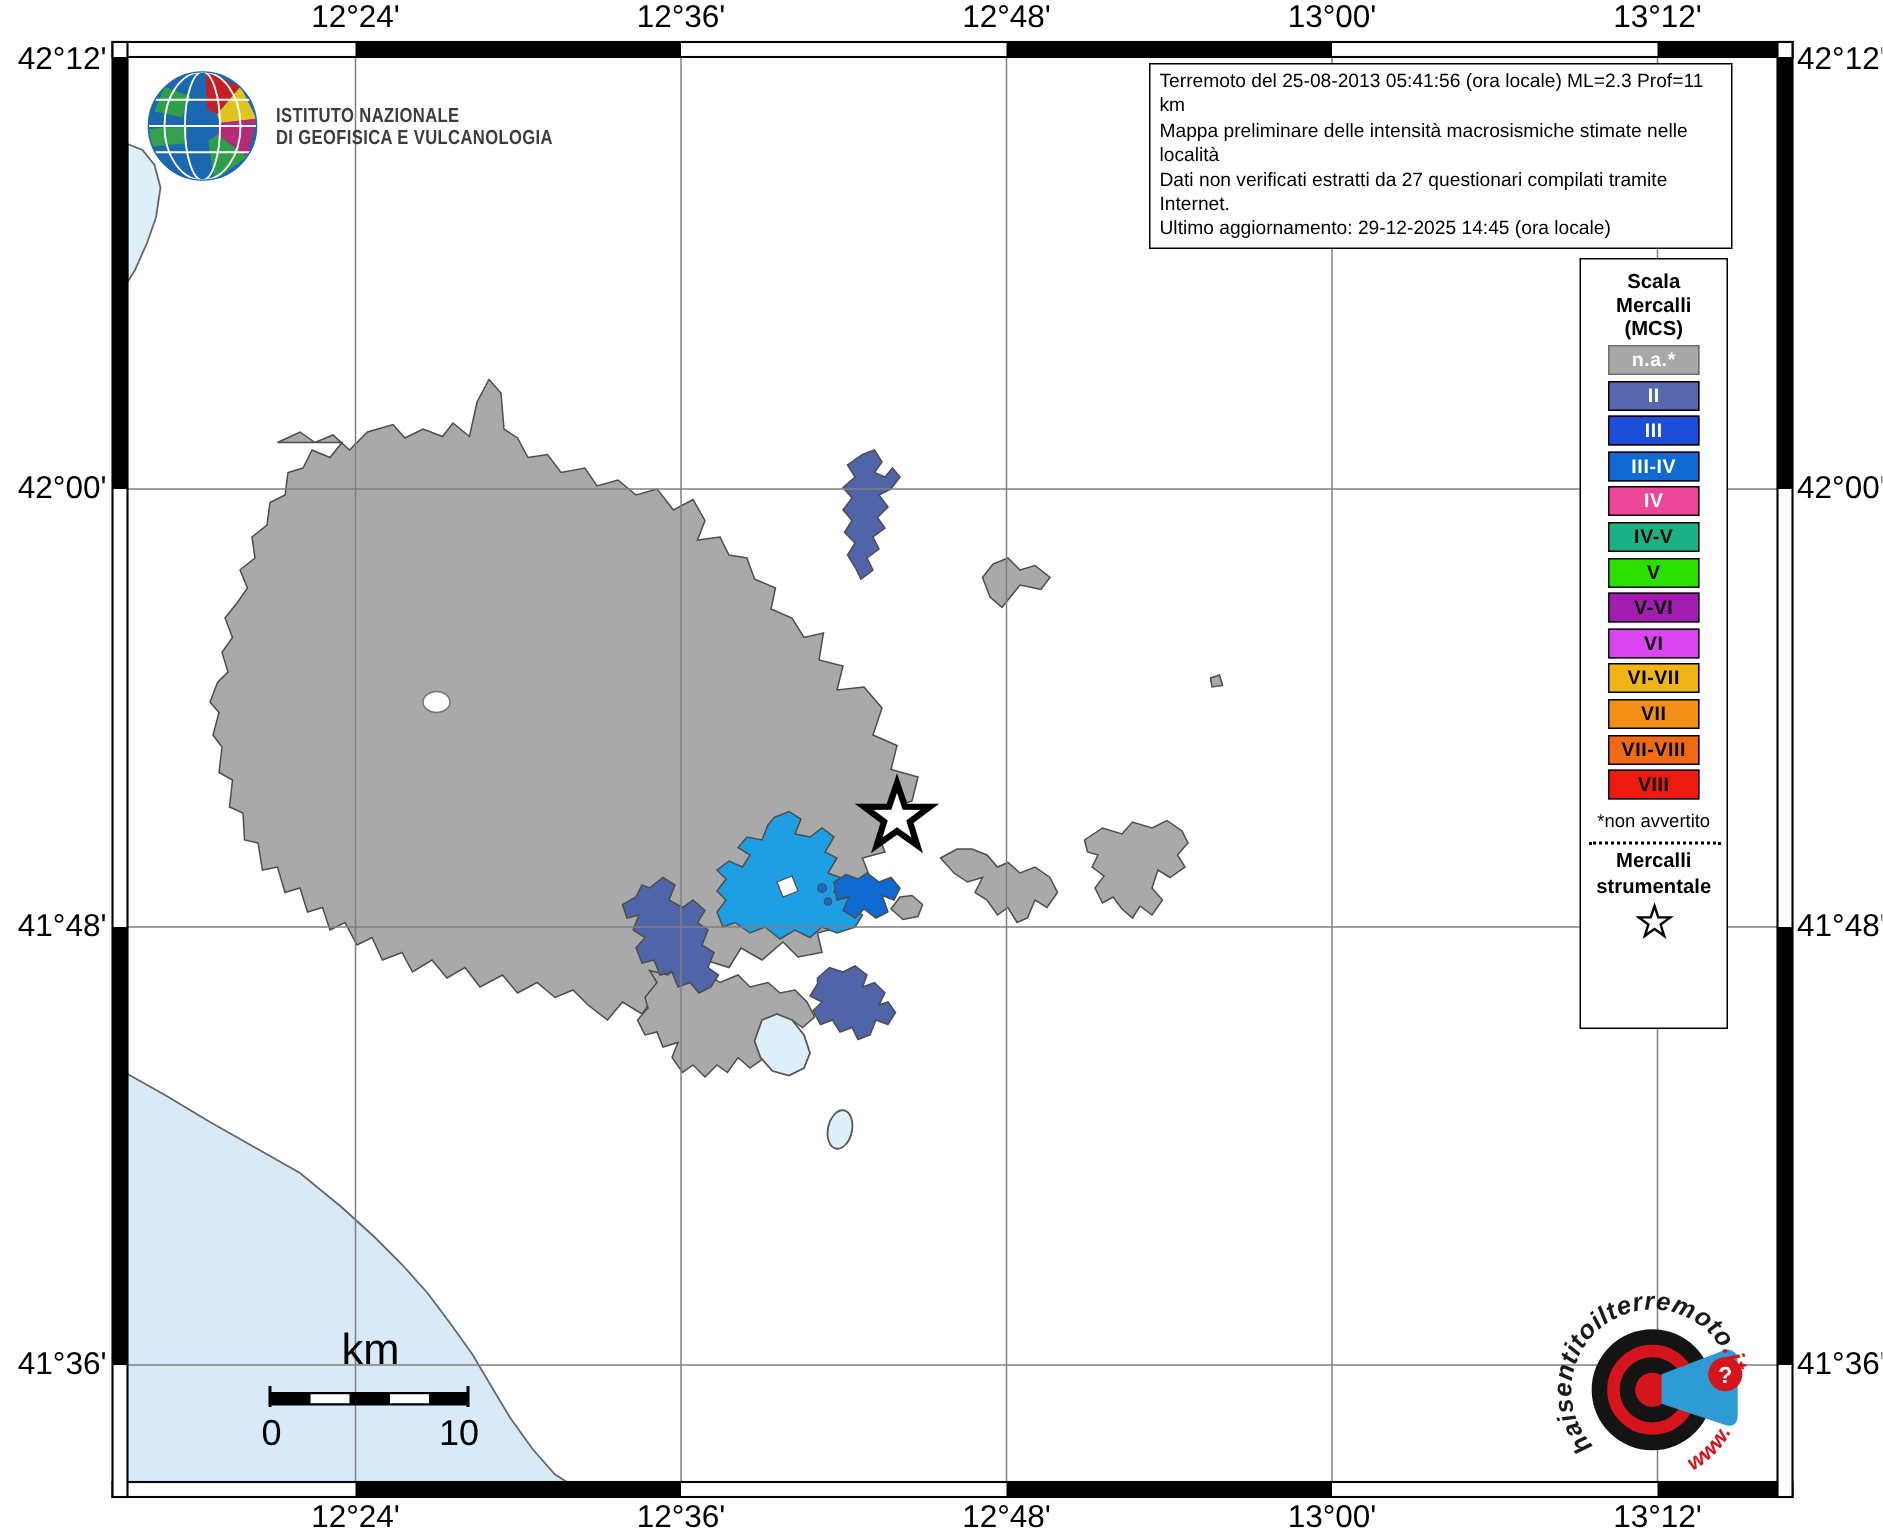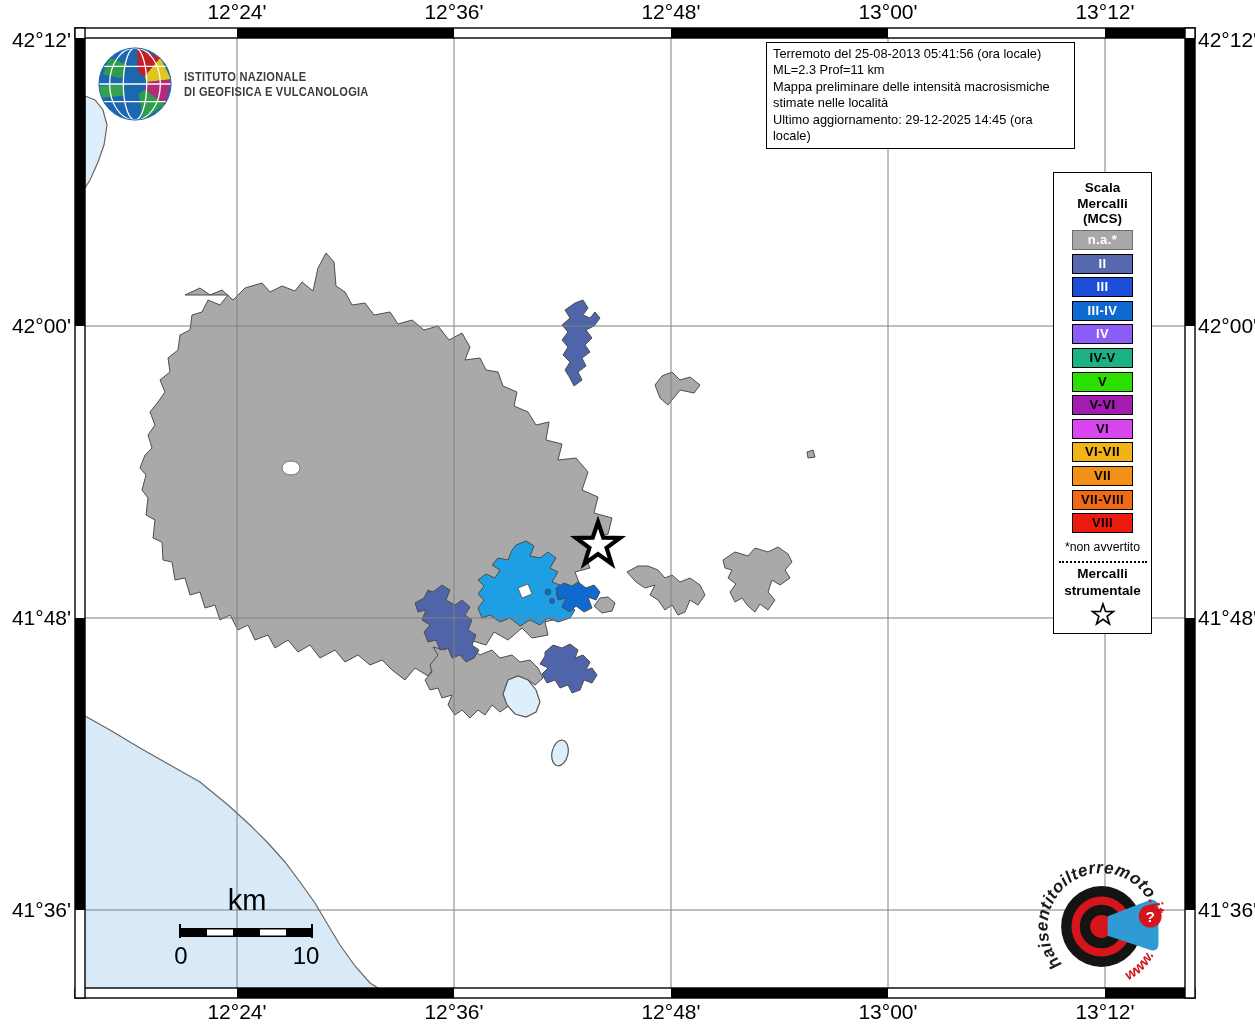--- a/index.html
+++ b/index.html
@@ -6,30 +6,30 @@
   #stage{position:relative;width:1255px;height:1024px;background:#ffffff;
          font-family:"Liberation Sans","DejaVu Sans",sans-serif;overflow:hidden;}
   .abs{position:absolute;}
   svg{display:block;}
   
   .axlab{position:absolute;font-size:21px;color:#000;white-space:nowrap;}
   .axlab.top,.axlab.bot{transform:translateX(-50%);}
   .axlab.left{transform:translateY(-50%);text-align:right;width:70px;}
   .axlab.right{transform:translateY(-50%);}
   
-  #infobox{position:absolute;left:766px;top:42px;width:309px;background:#fff;
+  #infobox{position:absolute;left:766px;top:42px;width:389px;background:#fff;
            border:1.6px solid #000;padding:3px 14px 4px 6px;font-size:12.8px;
            line-height:16.4px;color:#000;box-sizing:border-box;}
   
   #ingv{position:absolute;left:96px;top:45px;display:flex;align-items:center;}
   #ingv .names{margin-left:10px;color:#3c3c3c;font-weight:bold;font-size:13.5px;
                line-height:15.5px;transform:scaleX(.82);transform-origin:left center;
                white-space:nowrap;letter-spacing:.3px;}
   
-  #legend{position:absolute;left:1053px;top:172px;width:99px;height:462px;background:#fff;
+  #legend{position:absolute;left:1053px;top:172px;width:99px;height:514px;background:#fff;
           border:1.3px solid #000;box-sizing:border-box;text-align:center;padding-top:7px;}
   #legend .ltitle{font-weight:bold;font-size:13.5px;line-height:15.5px;color:#000;}
   .chip{width:61px;height:20px;margin:3.6px auto 0 auto;border:1.5px solid #000;
         box-sizing:border-box;font-weight:bold;font-size:13px;line-height:17px;
         letter-spacing:.4px;}
   .chip.na{border-color:#6e6e6e;}
   #legend .foot{font-size:12.3px;margin-top:7px;color:#000;}
   #legend .dots{width:88px;margin:7px auto 3px auto;border-top:2px dotted #000;height:0;}
   #legend .epi{font-weight:bold;font-size:13.5px;line-height:16.5px;color:#000;}
   
@@ -167,20 +167,21 @@
   <div class="axlab left" style="left:1px;top:910px">41°36'</div>
 
   <div class="axlab right" style="left:1198px;top:40px">42°12'</div>
   <div class="axlab right" style="left:1198px;top:326px">42°00'</div>
   <div class="axlab right" style="left:1198px;top:618px">41°48'</div>
   <div class="axlab right" style="left:1198px;top:910px">41°36'</div>
 
   <div id="infobox">
     <div>Terremoto del 25-08-2013 05:41:56 (ora locale) ML=2.3 Prof=11 km</div>
     <div>Mappa preliminare delle intensità macrosismiche stimate nelle località</div>
+    <div>Dati non verificati estratti da 27 questionari compilati tramite Internet.</div>
     <div>Ultimo aggiornamento: 29-12-2025 14:45 (ora locale)</div>
   </div>
 
   <div id="ingv">
     <svg width="78" height="78" viewBox="-40 -40 80 80">
       <defs>
           <clipPath id="gclip">
             <circle cx="0" cy="0" r="37"></circle>
           </clipPath>
         </defs>
@@ -211,21 +212,21 @@
   <div id="legend">
     <div class="ltitle">
       <div>Scala</div>
       <div>Mercalli</div>
       <div>(MCS)</div>
     </div>
     <div class="chip na" style="background-color: rgb(168, 168, 168); color: rgb(255, 255, 255);">n.a.*</div>
     <div class="chip" style="background-color: rgb(87, 104, 174); color: rgb(255, 255, 255);">II</div>
     <div class="chip" style="background-color: #1d4ed8; color: rgb(255, 255, 255);">III</div>
     <div class="chip" style="background-color: rgb(14, 106, 208); color: rgb(255, 255, 255);">III-IV</div>
-    <div class="chip" style="background-color: #8b5cf6; color: rgb(255, 255, 255);">IV</div>
+    <div class="chip" style="background-color: #ec4899; color: rgb(255, 255, 255);">IV</div>
     <div class="chip" style="background-color: rgb(26, 178, 133); color: rgb(0, 0, 0);">IV-V</div>
     <div class="chip" style="background-color: rgb(43, 224, 0); color: rgb(0, 0, 0);">V</div>
     <div class="chip" style="background-color: #a21caf; color: rgb(0, 0, 0);">V-VI</div>
     <div class="chip" style="background-color: #d946ef; color: rgb(0, 0, 0);">VI</div>
     <div class="chip" style="background-color: rgb(240, 179, 24); color: rgb(0, 0, 0);">VI-VII</div>
     <div class="chip" style="background-color: rgb(242, 143, 22); color: rgb(0, 0, 0);">VII</div>
     <div class="chip" style="background-color: rgb(240, 106, 21); color: rgb(0, 0, 0);">VII-VIII</div>
     <div class="chip" style="background-color: rgb(236, 26, 15); color: rgb(0, 0, 0);">VIII</div>
     <div class="foot">*non avvertito</div>
     <div class="dots"></div>

